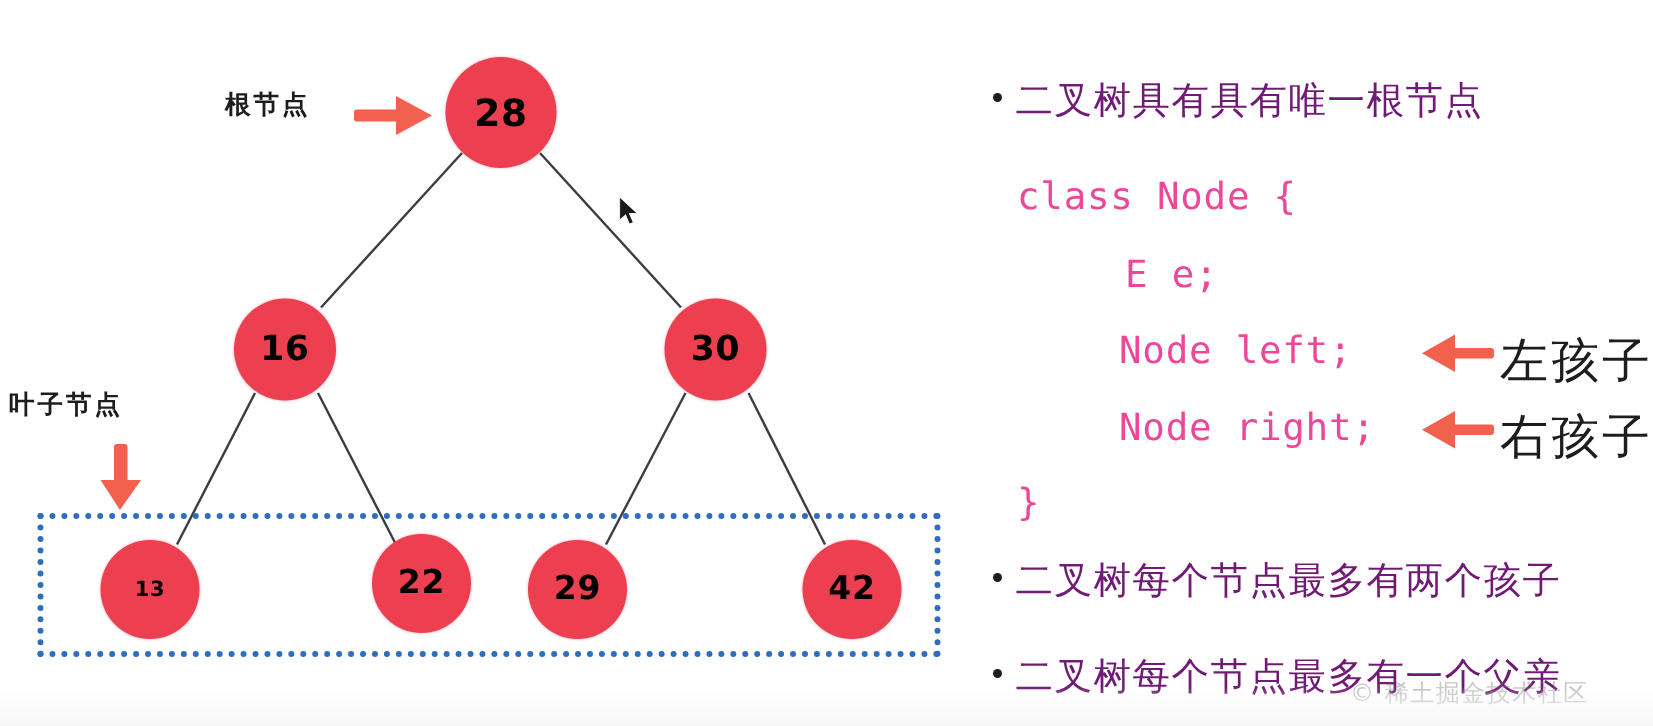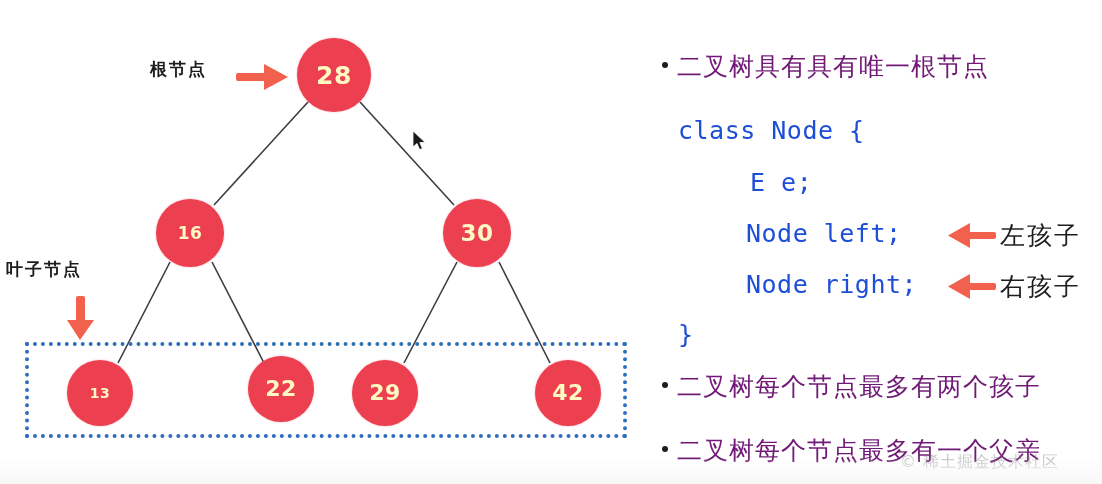--- a/index.html
+++ b/index.html
@@ -38,21 +38,21 @@
   }
   #tree-svg {
     position: absolute;
     left: 0;
     top: 0;
   }
   .tree-node {
     position: absolute;
     border-radius: 50%;
     background: #ec3f50;
-    color: #fef9c3;
+    color: #000000;
     display: flex;
     align-items: center;
     justify-content: center;
     font-weight: bold;
     letter-spacing: 0.5px;
     box-shadow: 0 0 2px rgba(236,63,80,0.45);
   }
   .node-label {
     line-height: 1;
     font-family: "DejaVu Sans", sans-serif;
@@ -117,27 +117,27 @@
     font-size: 25px;
     color: #701a75;
     font-weight: 500;
     letter-spacing: 1px;
     font-family: "DejaVu Sans", sans-serif;
   }
   .code-line {
     position: absolute;
     font-family: "DejaVu Sans Mono", "Liberation Mono", monospace;
     font-size: 25px;
-    color: #1d4ed8;
+    color: #ec4899;
     white-space: pre;
     letter-spacing: 0.5px;
   }
   .code-note {
     position: absolute;
-    font-size: 25px;
+    font-size: 32px;
     color: #1d1d1f;
     font-weight: 500;
     letter-spacing: 2px;
     white-space: nowrap;
     font-family: "DejaVu Sans", sans-serif;
   }
   #watermark {
     position: absolute;
     left: 900px;
     top: 452px;
@@ -166,21 +166,21 @@
       </g>
     </svg>
 
     <div id="leaf-box"></div>
 
     <div class="tree-node" style="left:297px; top:38px; width:74px; height:74px;">
       <span class="node-label" style="font-size:25px;">28</span>
     </div>
 
     <div class="tree-node" style="left:156px; top:199px; width:68px; height:68px;">
-      <span class="node-label" style="font-size:17px;">16</span>
+      <span class="node-label" style="font-size:23px;">16</span>
     </div>
 
     <div class="tree-node" style="left:443px; top:199px; width:68px; height:68px;">
       <span class="node-label" style="font-size:23px;">30</span>
     </div>
 
     <div class="tree-node" style="left:67px; top:360px; width:66px; height:66px;">
       <span class="node-label" style="font-size:14px;">13</span>
     </div>
 

